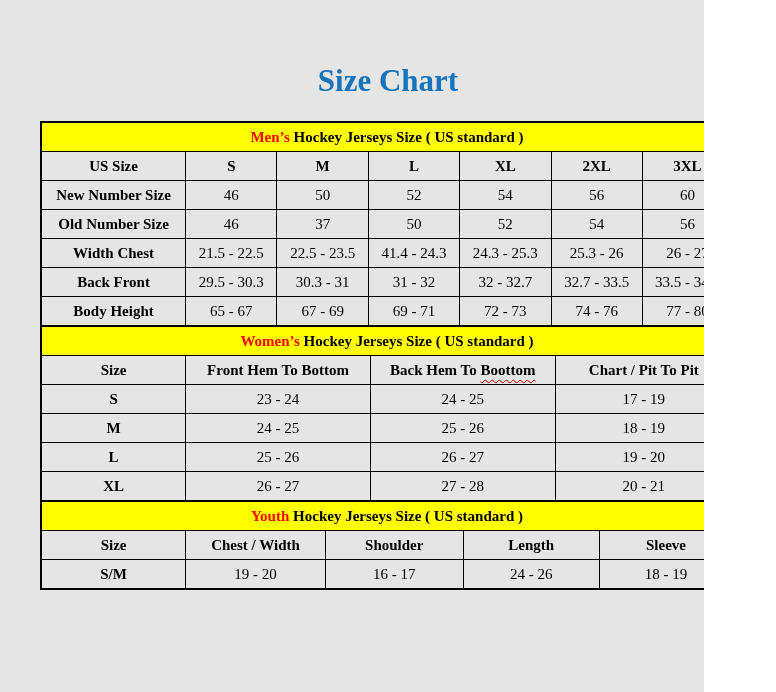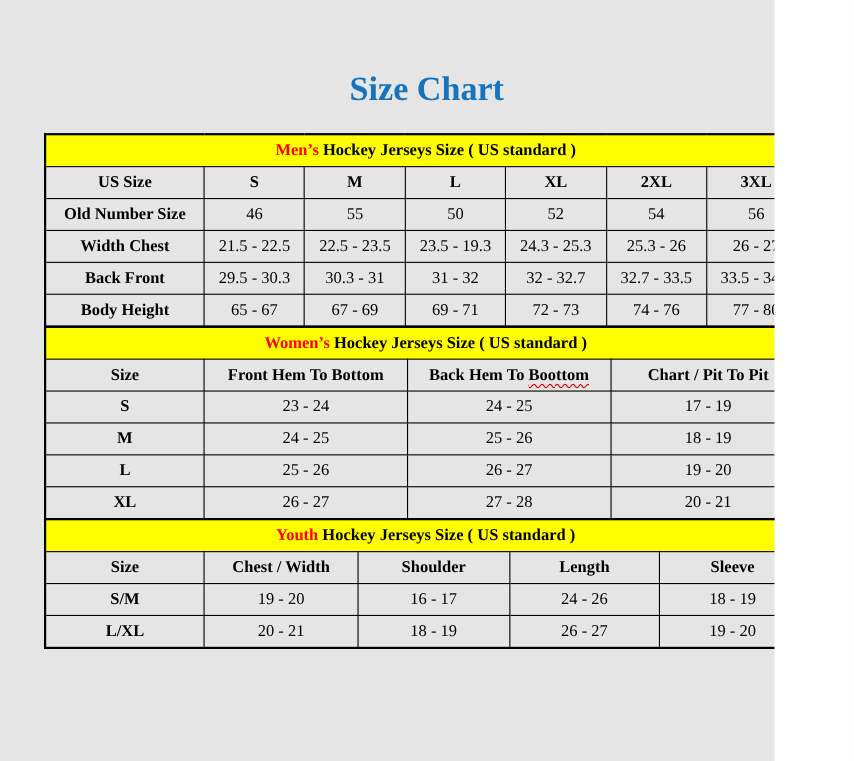--- a/index.html
+++ b/index.html
@@ -88,33 +88,42 @@
           <tr>
             <td class="colhead">US Size</td>
             <td class="colhead">S</td>
             <td class="colhead">M</td>
             <td class="colhead">L</td>
             <td class="colhead">XL</td>
             <td class="colhead">2XL</td>
             <td class="colhead">3XL</td>
           </tr>
           <tr>
-            <td class="rowlabel">Old Number Size</td>
+            <td class="rowlabel">New Number Size</td>
             <td class="val">46</td>
-            <td class="val">55</td>
             <td class="val">50</td>
             <td class="val">52</td>
             <td class="val">54</td>
             <td class="val">56</td>
+            <td class="val">60</td>
+          </tr>
+          <tr>
+            <td class="rowlabel">Old Number Size</td>
+            <td class="val">46</td>
+            <td class="val">37</td>
+            <td class="val">50</td>
+            <td class="val">52</td>
+            <td class="val">54</td>
+            <td class="val">56</td>
           </tr>
           <tr>
             <td class="rowlabel">Width Chest</td>
             <td class="val">21.5 - 22.5</td>
             <td class="val">22.5 - 23.5</td>
-            <td class="val">23.5 - 19.3</td>
+            <td class="val">41.4 - 24.3</td>
             <td class="val">24.3 - 25.3</td>
             <td class="val">25.3 - 26</td>
             <td class="val">26 - 27</td>
           </tr>
           <tr>
             <td class="rowlabel">Back Front</td>
             <td class="val">29.5 - 30.3</td>
             <td class="val">30.3 - 31</td>
             <td class="val">31 - 32</td>
             <td class="val">32 - 32.7</td>
@@ -194,23 +203,16 @@
             <td class="colhead">Length</td>
             <td class="colhead">Sleeve</td>
           </tr>
           <tr>
             <td class="rowlabel">S/M</td>
             <td class="val">19 - 20</td>
             <td class="val">16 - 17</td>
             <td class="val">24 - 26</td>
             <td class="val">18 - 19</td>
           </tr>
-          <tr>
-            <td class="rowlabel">L/XL</td>
-            <td class="val">20 - 21</td>
-            <td class="val">18 - 19</td>
-            <td class="val">26 - 27</td>
-            <td class="val">19 - 20</td>
-          </tr>
         </tbody>
       </table>
     </div>
 </div>
 
 </body></html>

